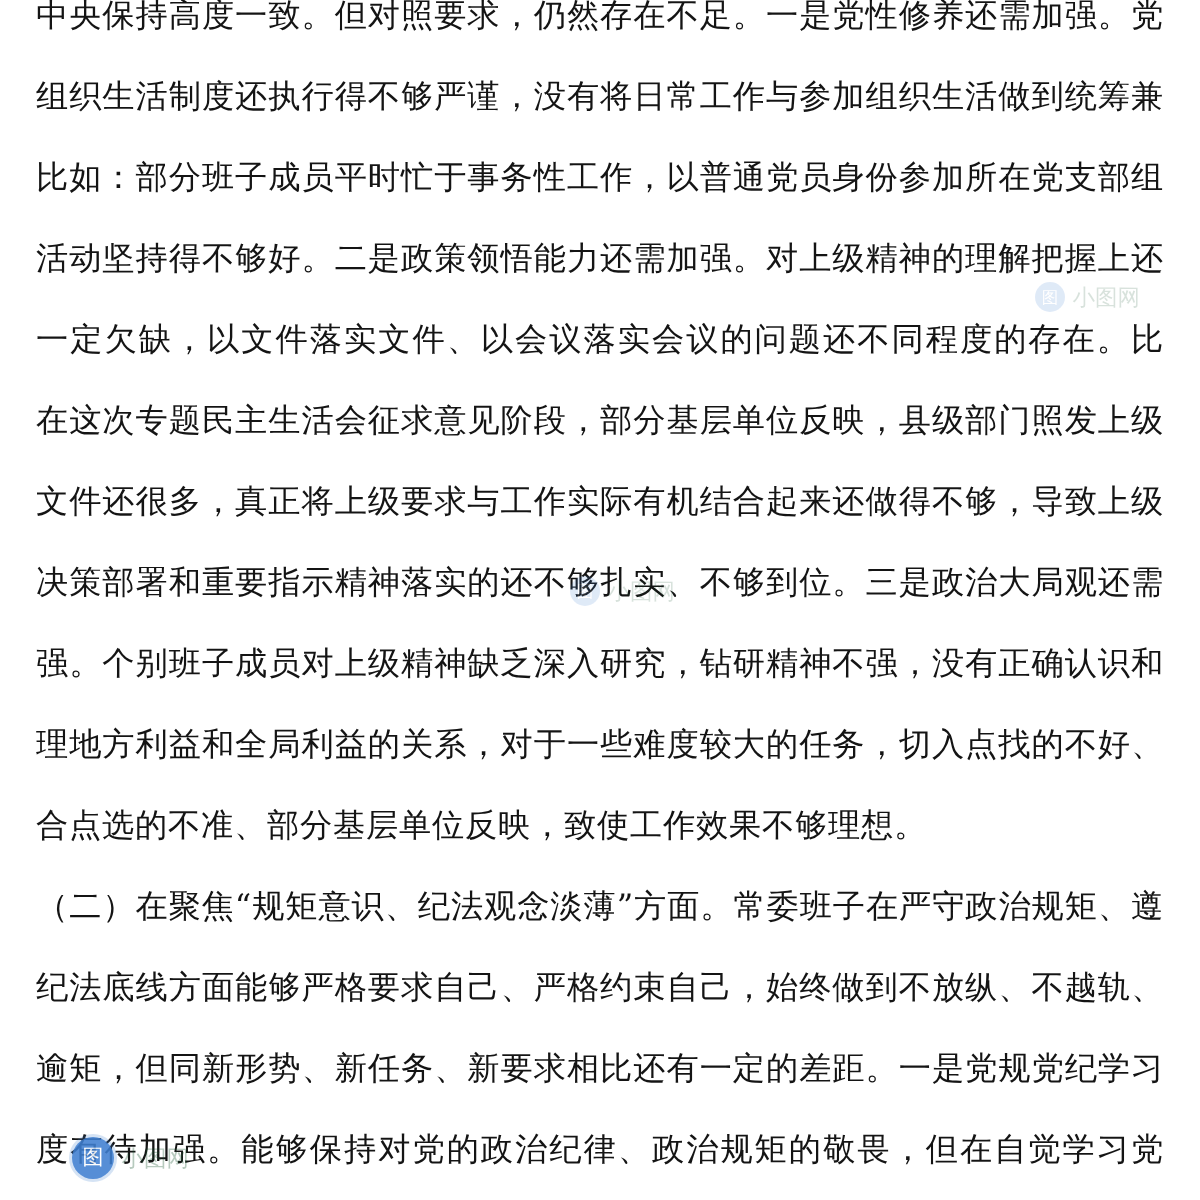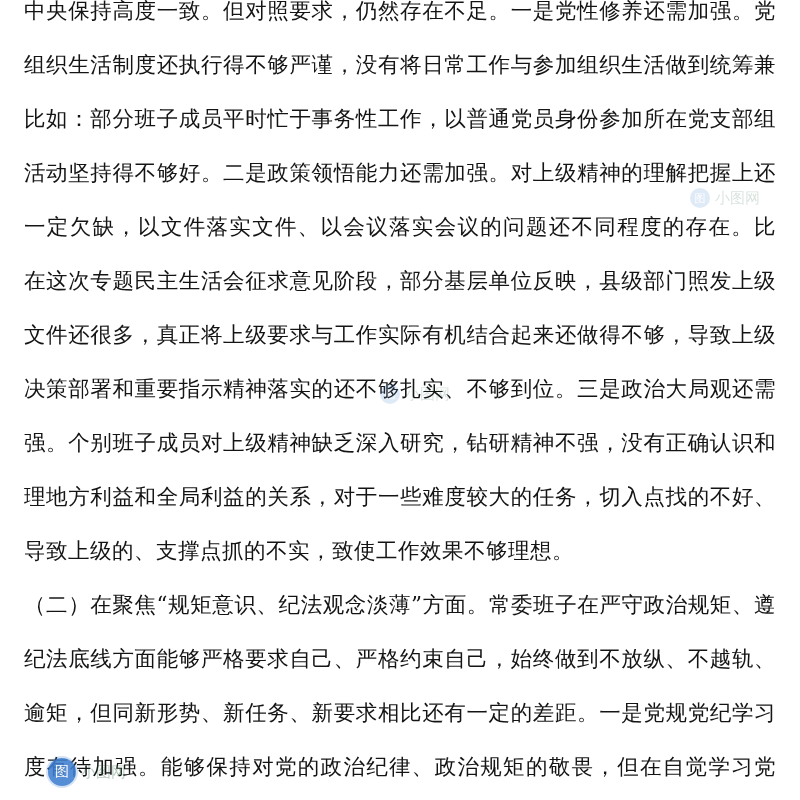--- a/index.html
+++ b/index.html
@@ -94,21 +94,21 @@
       <div class="line">中央保持高度一致。但对照要求，仍然存在不足。一是党性修养还需加强。党的</div>
       <div class="line">组织生活制度还执行得不够严谨，没有将日常工作与参加组织生活做到统筹兼顾。</div>
       <div class="line">比如：部分班子成员平时忙于事务性工作，以普通党员身份参加所在党支部组织</div>
       <div class="line">活动坚持得不够好。二是政策领悟能力还需加强。对上级精神的理解把握上还有</div>
       <div class="line">一定欠缺，以文件落实文件、以会议落实会议的问题还不同程度的存在。比如：</div>
       <div class="line">在这次专题民主生活会征求意见阶段，部分基层单位反映，县级部门照发上级的</div>
       <div class="line">文件还很多，真正将上级要求与工作实际有机结合起来还做得不够，导致上级的</div>
       <div class="line">决策部署和重要指示精神落实的还不够扎实、不够到位。三是政治大局观还需加</div>
       <div class="line">强。个别班子成员对上级精神缺乏深入研究，钻研精神不强，没有正确认识和处</div>
       <div class="line">理地方利益和全局利益的关系，对于一些难度较大的任务，切入点找的不好、结</div>
-      <div class="line para-end">导致上级的、支撑点抓的不实，致使工作效果不够理想。</div>
+      <div class="line para-end">合点选的不准、部分基层单位反映，致使工作效果不够理想。</div>
       <div class="line">（二）在聚焦“规矩意识、纪法观念淡薄”方面。常委班子在严守政治规矩、遵守</div>
       <div class="line">纪法底线方面能够严格要求自己、严格约束自己，始终做到不放纵、不越轨、不</div>
       <div class="line">逾矩，但同新形势、新任务、新要求相比还有一定的差距。一是党规党纪学习力</div>
       <div class="line">度有待加强。能够保持对党的政治纪律、政治规矩的敬畏，但在自觉学习党章、</div>
     </div>
   <div id="watermark-layer">
       <div class="wm faint" style="left: 690px; top: 188px;">
         <span class="wm-circle">图</span>
         <span class="wm-label">小图网</span>
       </div>

